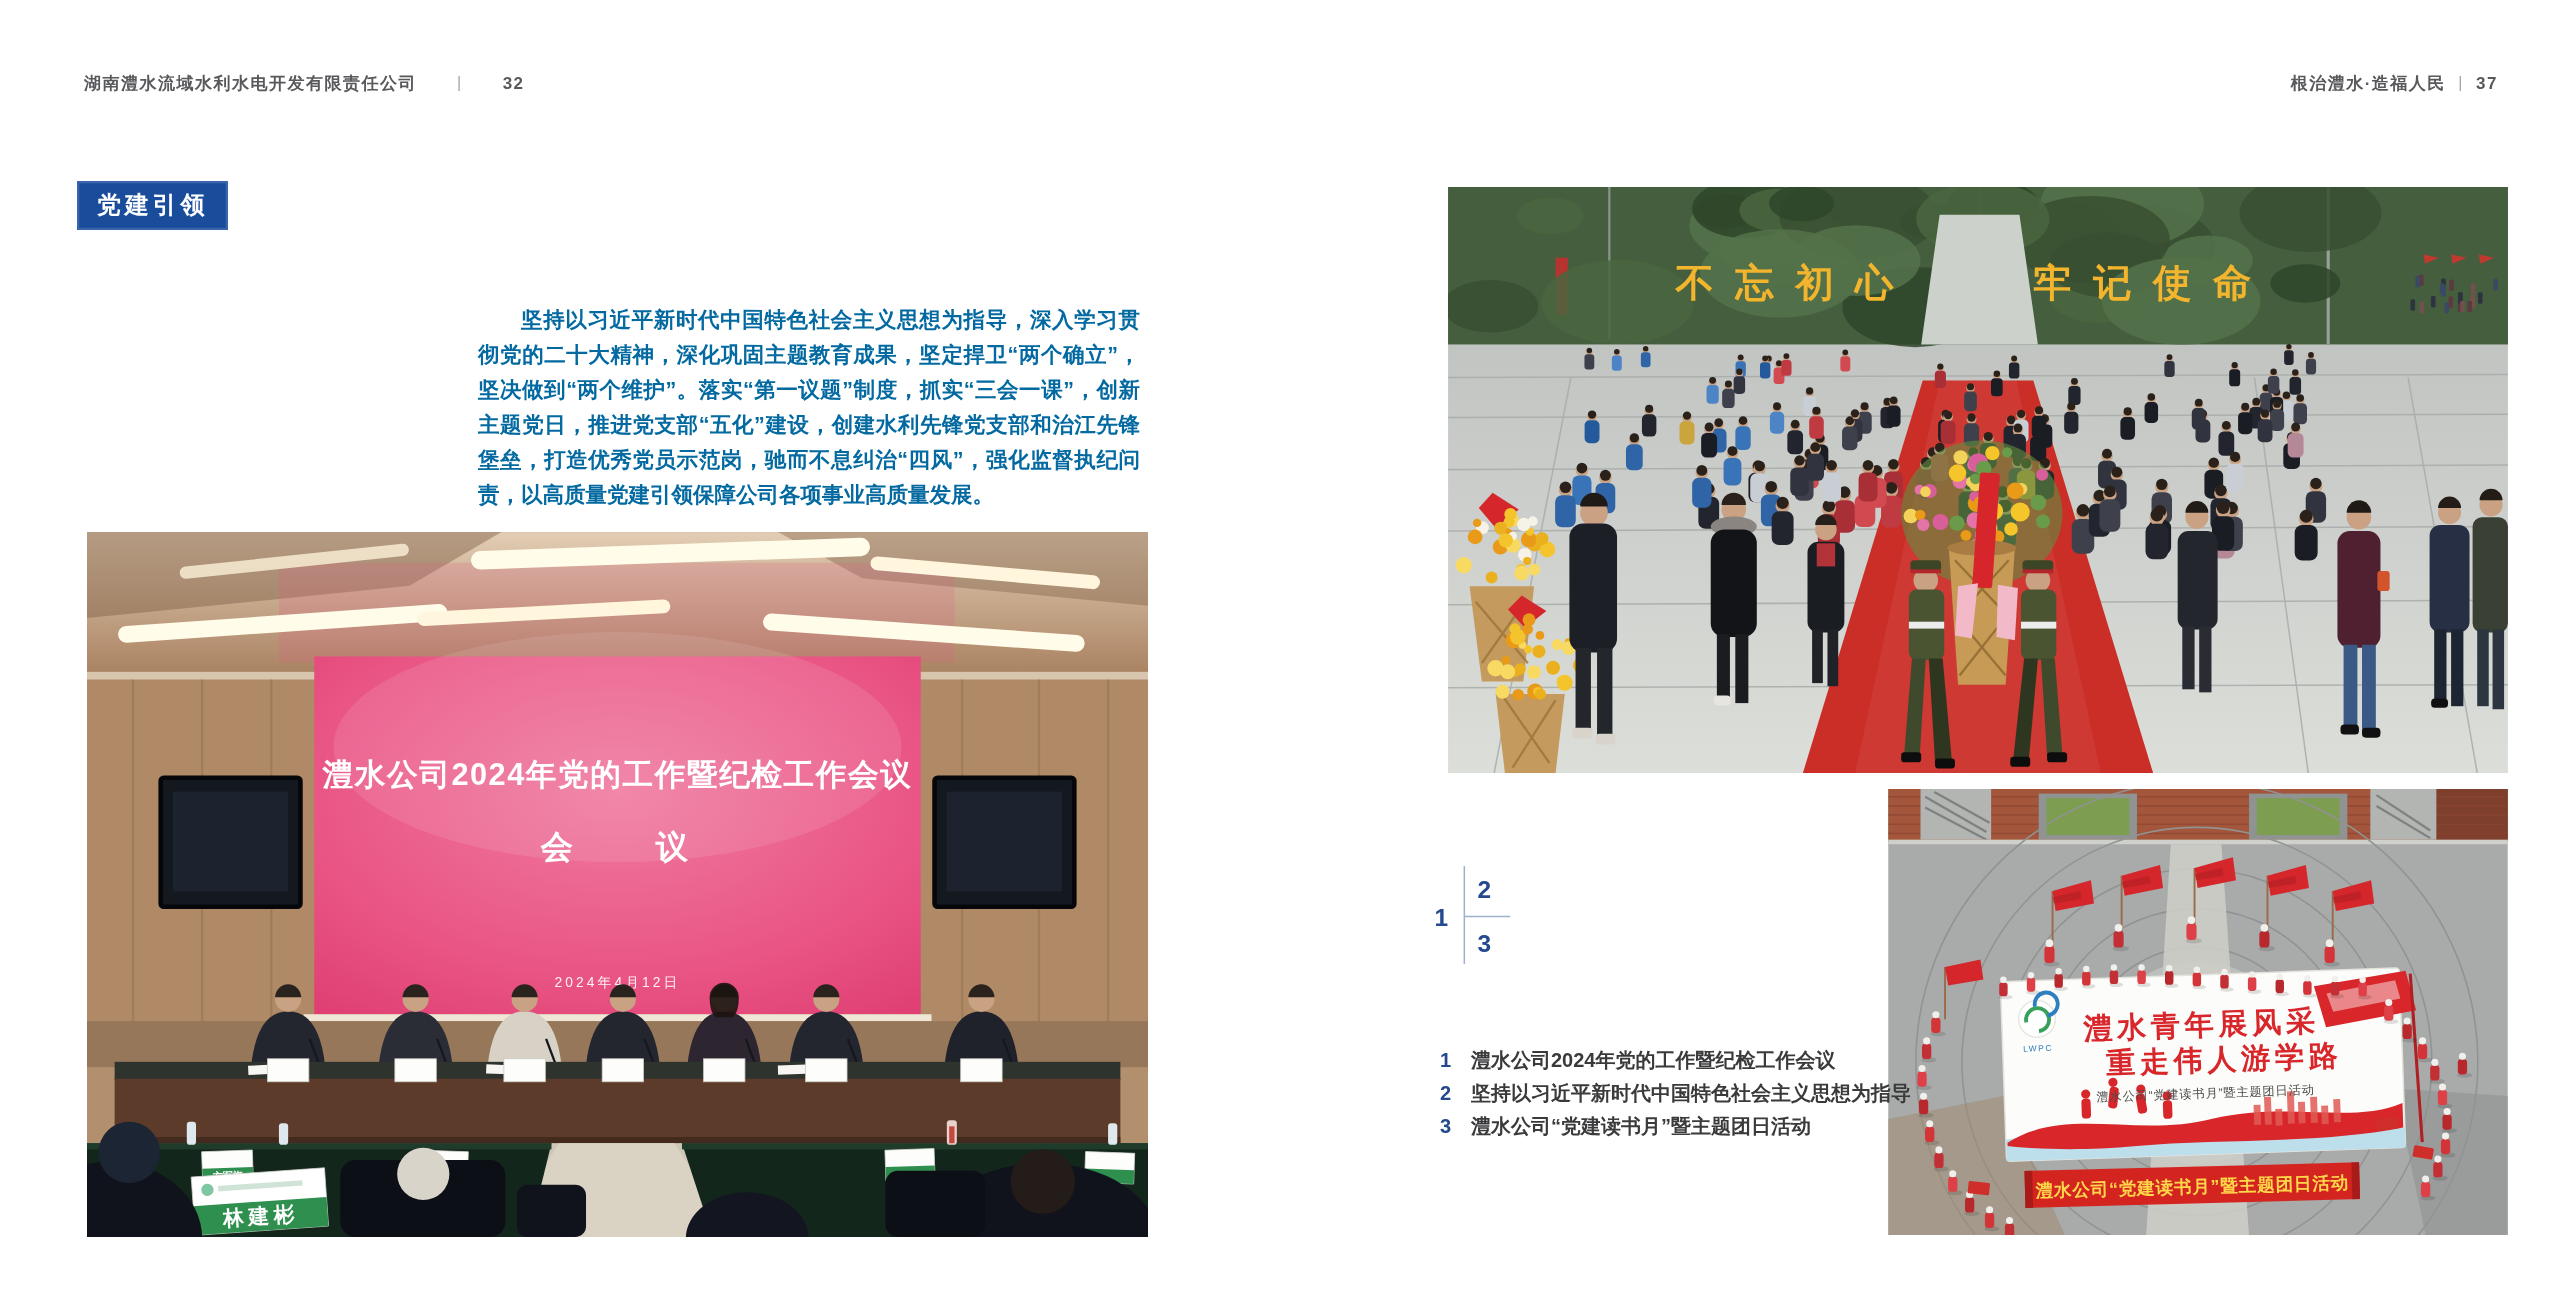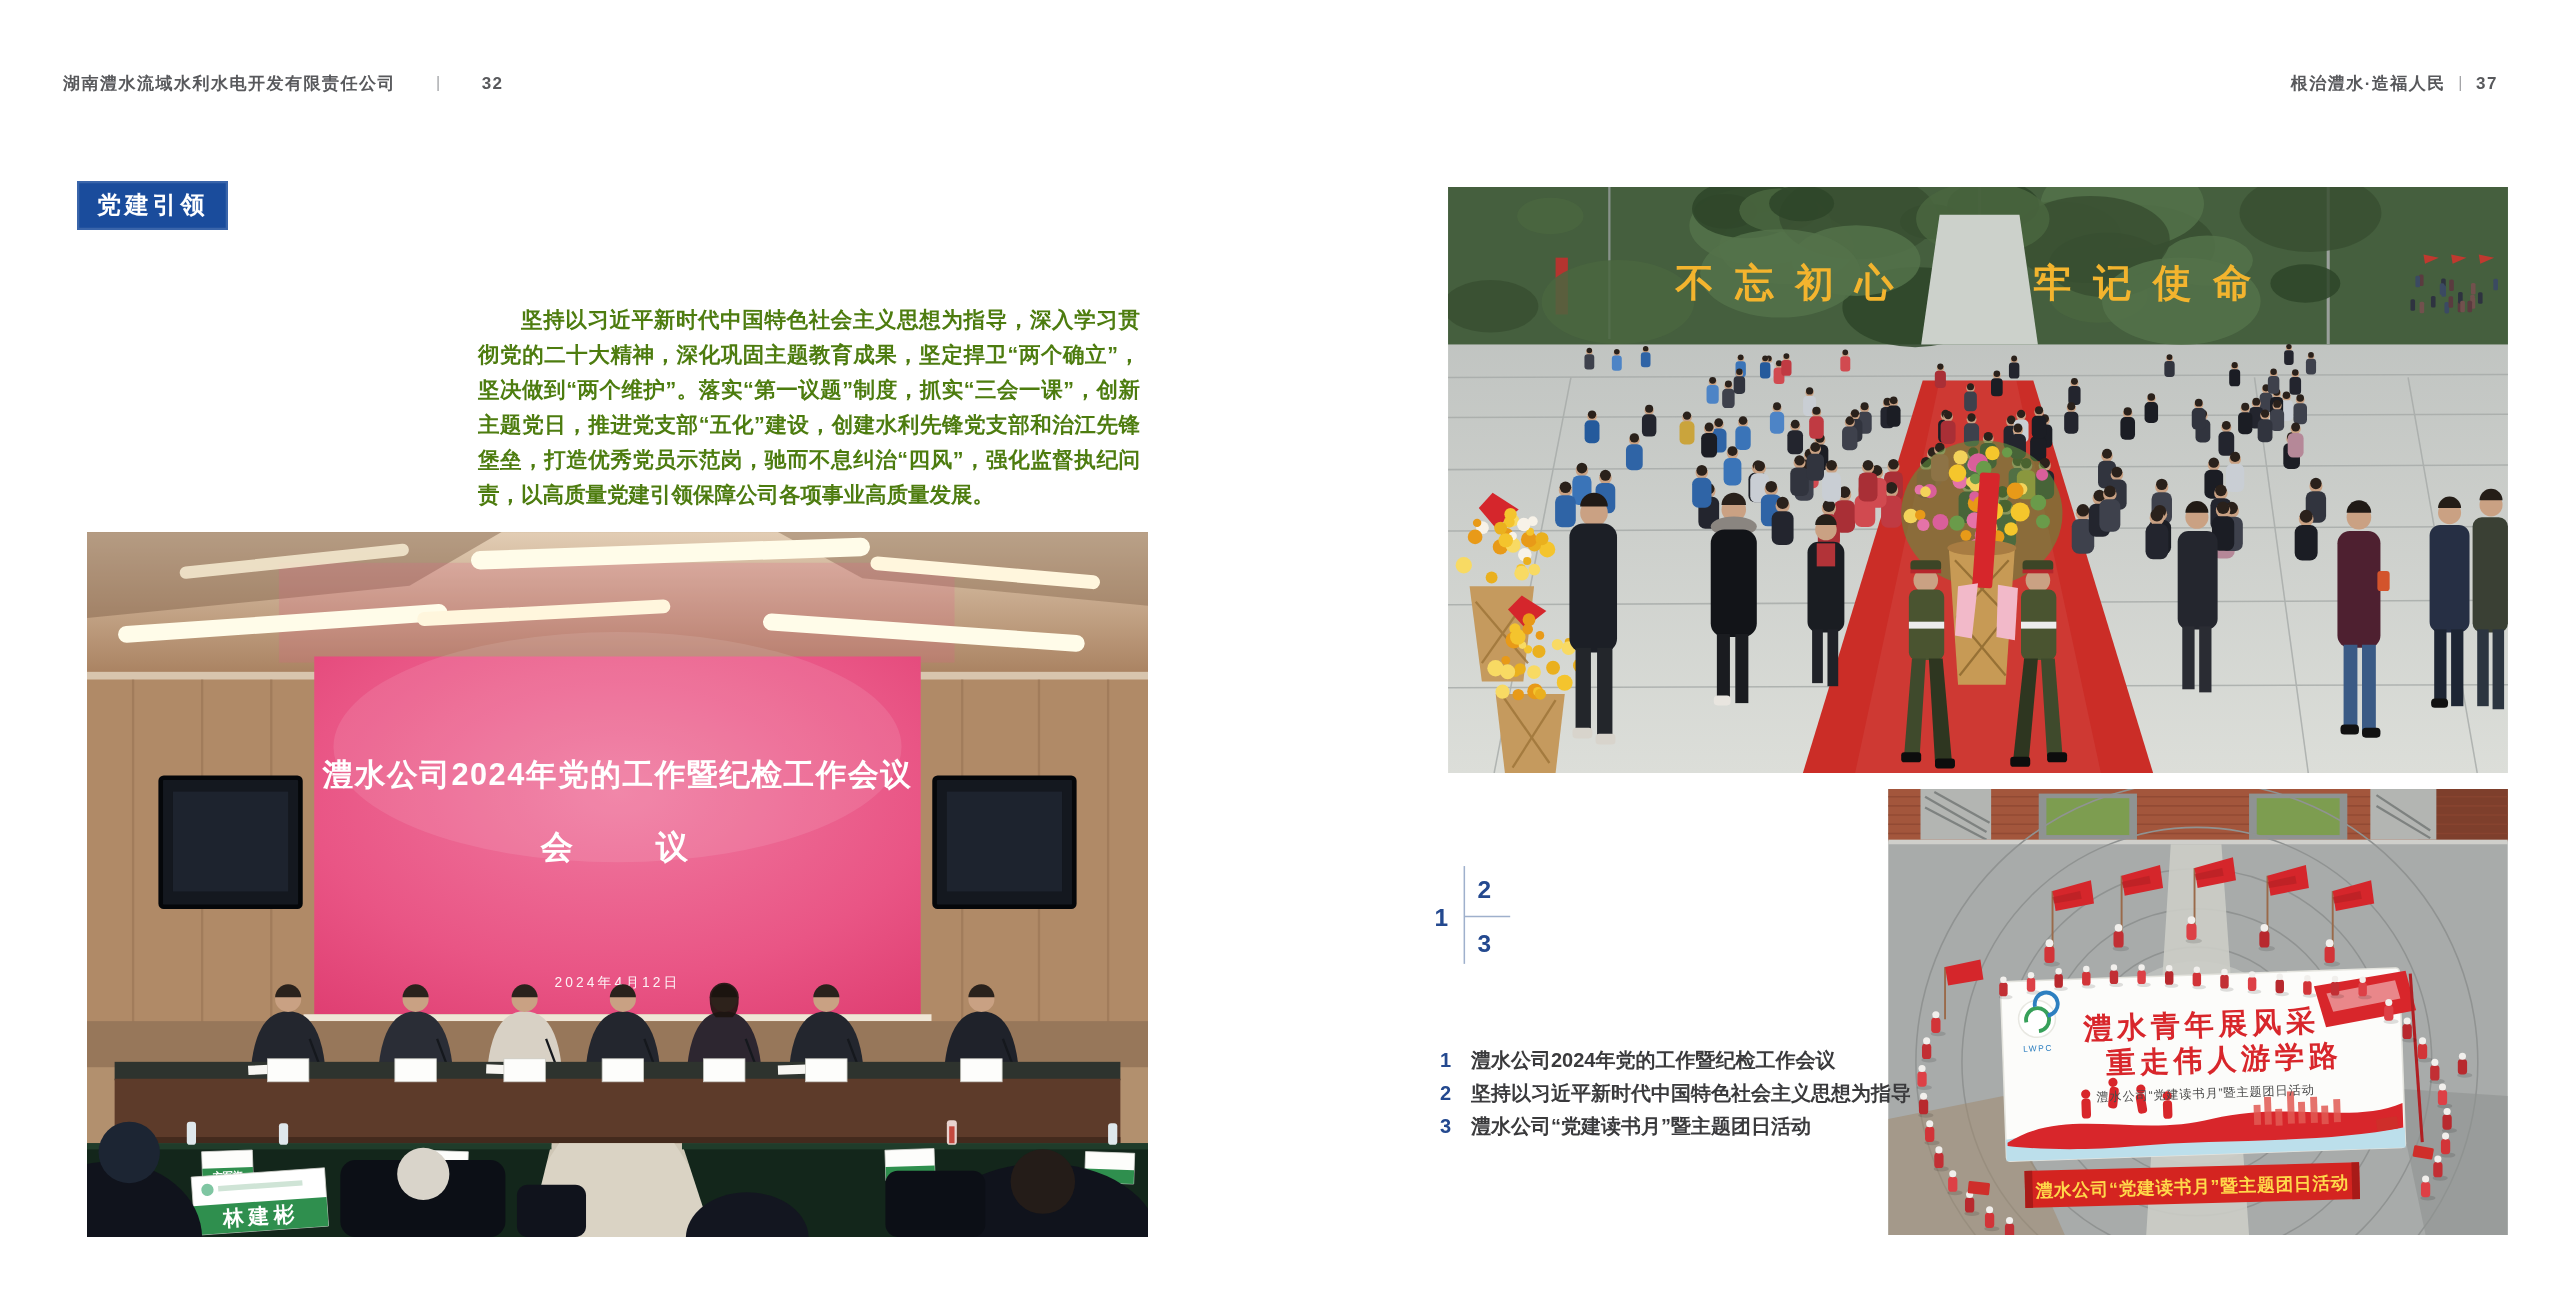--- a/index.html
+++ b/index.html
@@ -2,27 +2,27 @@
 <html style="font-size:12.3px"><head>
 <meta charset="utf-8">
 <style>
   html,body{margin:0;padding:0;background:#ffffff;}
   .spread{position:relative;width:2576px;height:1306px;background:#ffffff;
           font-family:"Liberation Sans",sans-serif;overflow:hidden;}
   svg{font-family:"Liberation Sans",sans-serif;display:block;}
   .hdr{position:absolute;top:72px;display:flex;align-items:center;gap:12.3px;
        font-size:17px;font-weight:bold;color:#58595c;letter-spacing:1.5px;}
   .hdr .div{color:#a3a4a7;font-weight:normal;font-size:16px;transform:translateY(-0.8px);}
-  .hdr-left{left:63px;gap:40px;}
+  .hdr-left{left:84px;gap:40px;}
   .hdr-right{right:78px;}
   .badge{position:absolute;left:77px;top:181px;background:#1a4c9c;color:#ffffff;
          font-size:24px;font-weight:bold;letter-spacing:3.8px;padding:8.4px 20px;
          box-shadow:inset 0 0 0 2.3px rgba(255,255,255,0.14);}
   .body-text{position:absolute;left:478px;top:281px;width:662px;
-             font-size:21.5px;line-height:35px;color:#4d7c0f;font-weight:600;
+             font-size:21.5px;line-height:35px;color:#0369a1;font-weight:600;
              text-align:justify;text-indent:2em;}
   figure{position:absolute;margin:10px;padding:0;}
   .ph1{left:77px;top:522px;}
   .ph2{left:1438px;top:177px;}
   .ph3{left:1878px;top:779px;}
   .key{position:absolute;left:1420px;top:855px;}
   .caps{position:absolute;left:1440px;top:1049px;display:flex;flex-direction:column;gap:10px;}
   .cap{display:flex;gap:17px;font-size:20px;line-height:23px;color:#3a3a3c;font-weight:600;}
   .cap .n{color:#24498f;font-weight:bold;min-width:14px;}
 </style>

